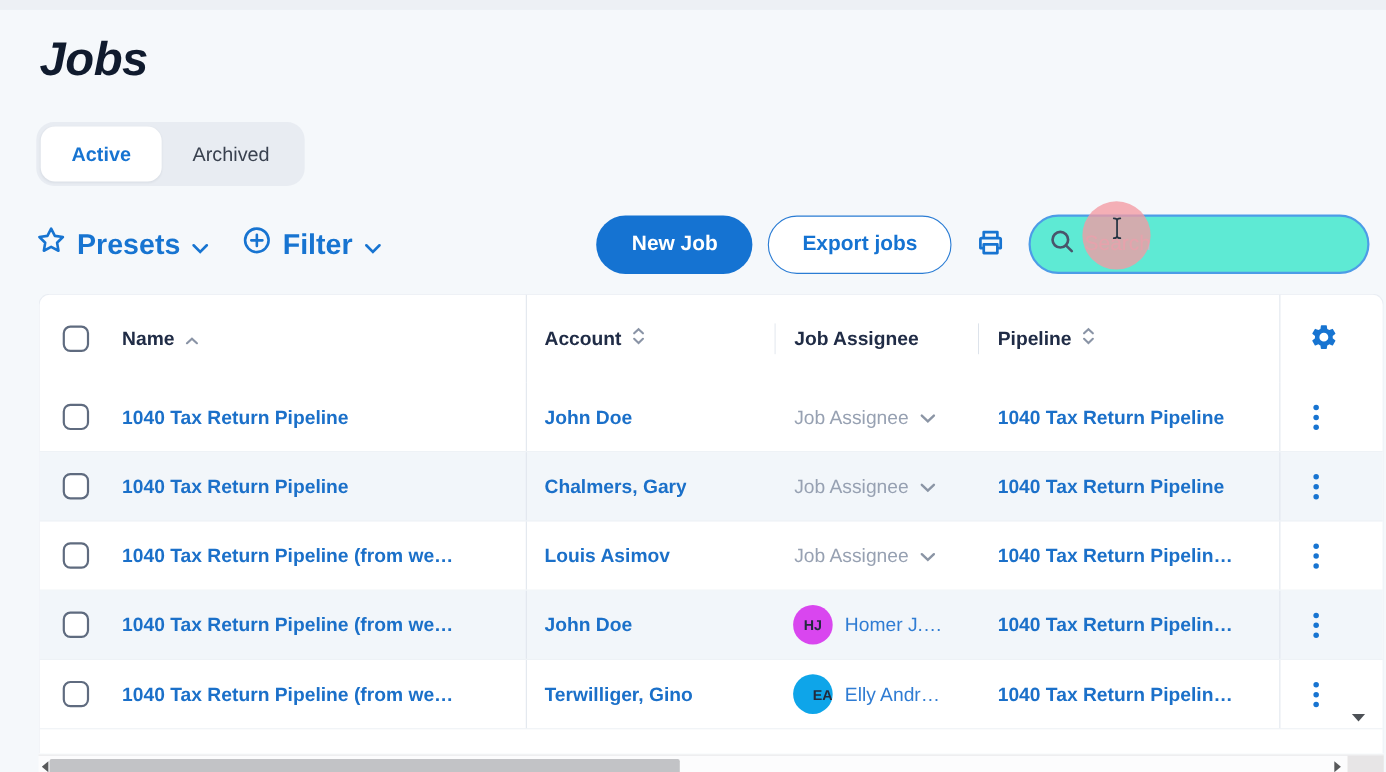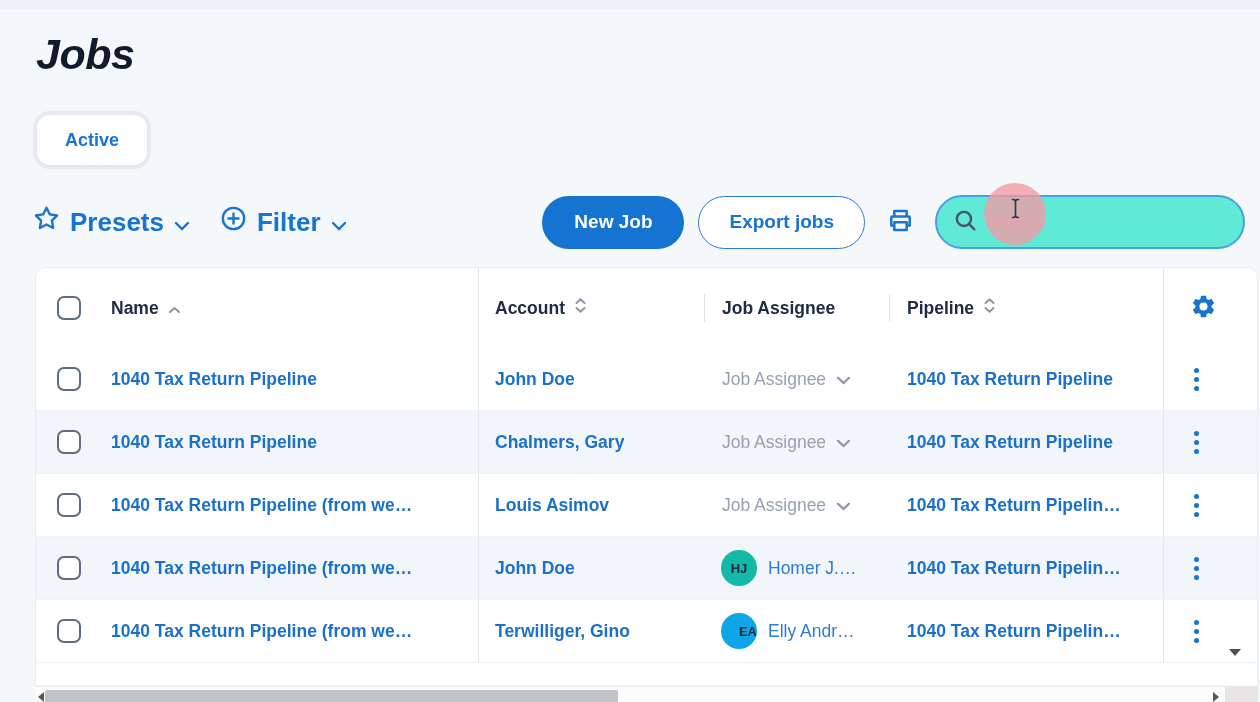--- a/index.html
+++ b/index.html
@@ -64,20 +64,21 @@
 </style>
 </head>
 <body>
 
 <div class="topstrip"></div>
 
 <h1 class="page-title">Jobs</h1>
 
 <div class="tabs">
   <button class="tab active">Active</button>
+  <button class="tab">Archived</button>
 </div>
 
 <div class="toolbar">
   <div class="tb-left">
     <button class="text-btn">
       <span><svg width="27" height="27" viewBox="0 0 24 24" fill="none" stroke="#1774d1" stroke-width="2.1" stroke-linejoin="round" stroke-linecap="round">
             <polygon points="12 2.5 15 8.4 21.5 9.3 16.8 13.9 17.9 20.4 12 17.3 6.1 20.4 7.2 13.9 2.5 9.3 9 8.4"></polygon>
           </svg></span>
       <span>Presets</span>
       <span><svg width="16" height="10" viewBox="0 0 16 10" fill="none" stroke="#1774d1" stroke-width="2.4" stroke-linecap="round">
@@ -255,21 +256,21 @@
     <div class="cell c-check">
         <span class="checkbox" role="checkbox" aria-checked="false"></span>
       </div>
     <div class="cell c-name">
         <a class="link">1040 Tax Return Pipeline (from we…</a>
       </div>
     <div class="cell c-account">
         <a class="link">John Doe</a>
       </div>
     <div class="cell c-assignee" style="padding-left:17px;">
-      <span class="avatar" style="background-color: #14b8a6;">
+      <span class="avatar" style="background-color: #d946ef;">
           <span>HJ</span>
         </span>
       <a class="link light">Homer J.…</a>
     </div>
     <div class="cell c-pipeline">
         <a class="link">1040 Tax Return Pipelin…</a>
       </div>
     <div class="cell c-actions">
         <button class="kebab">
           <i></i>

